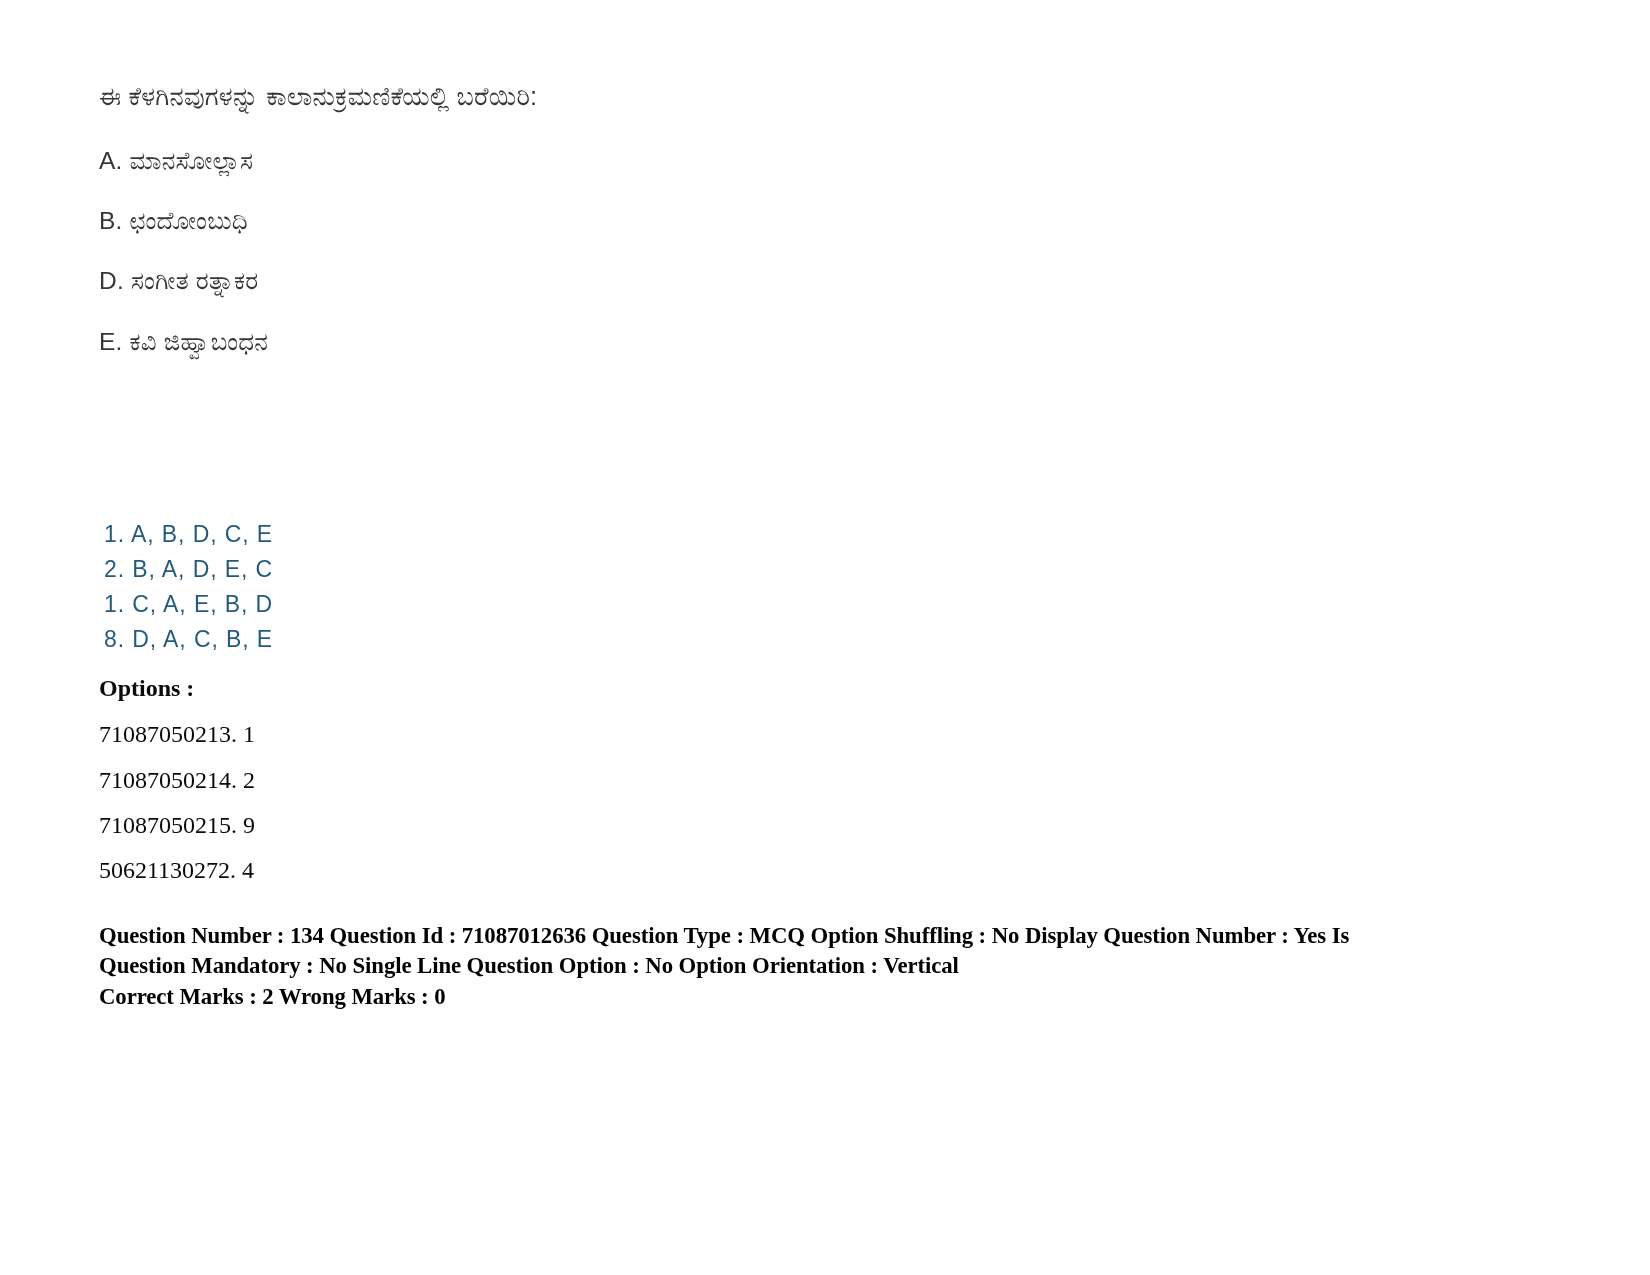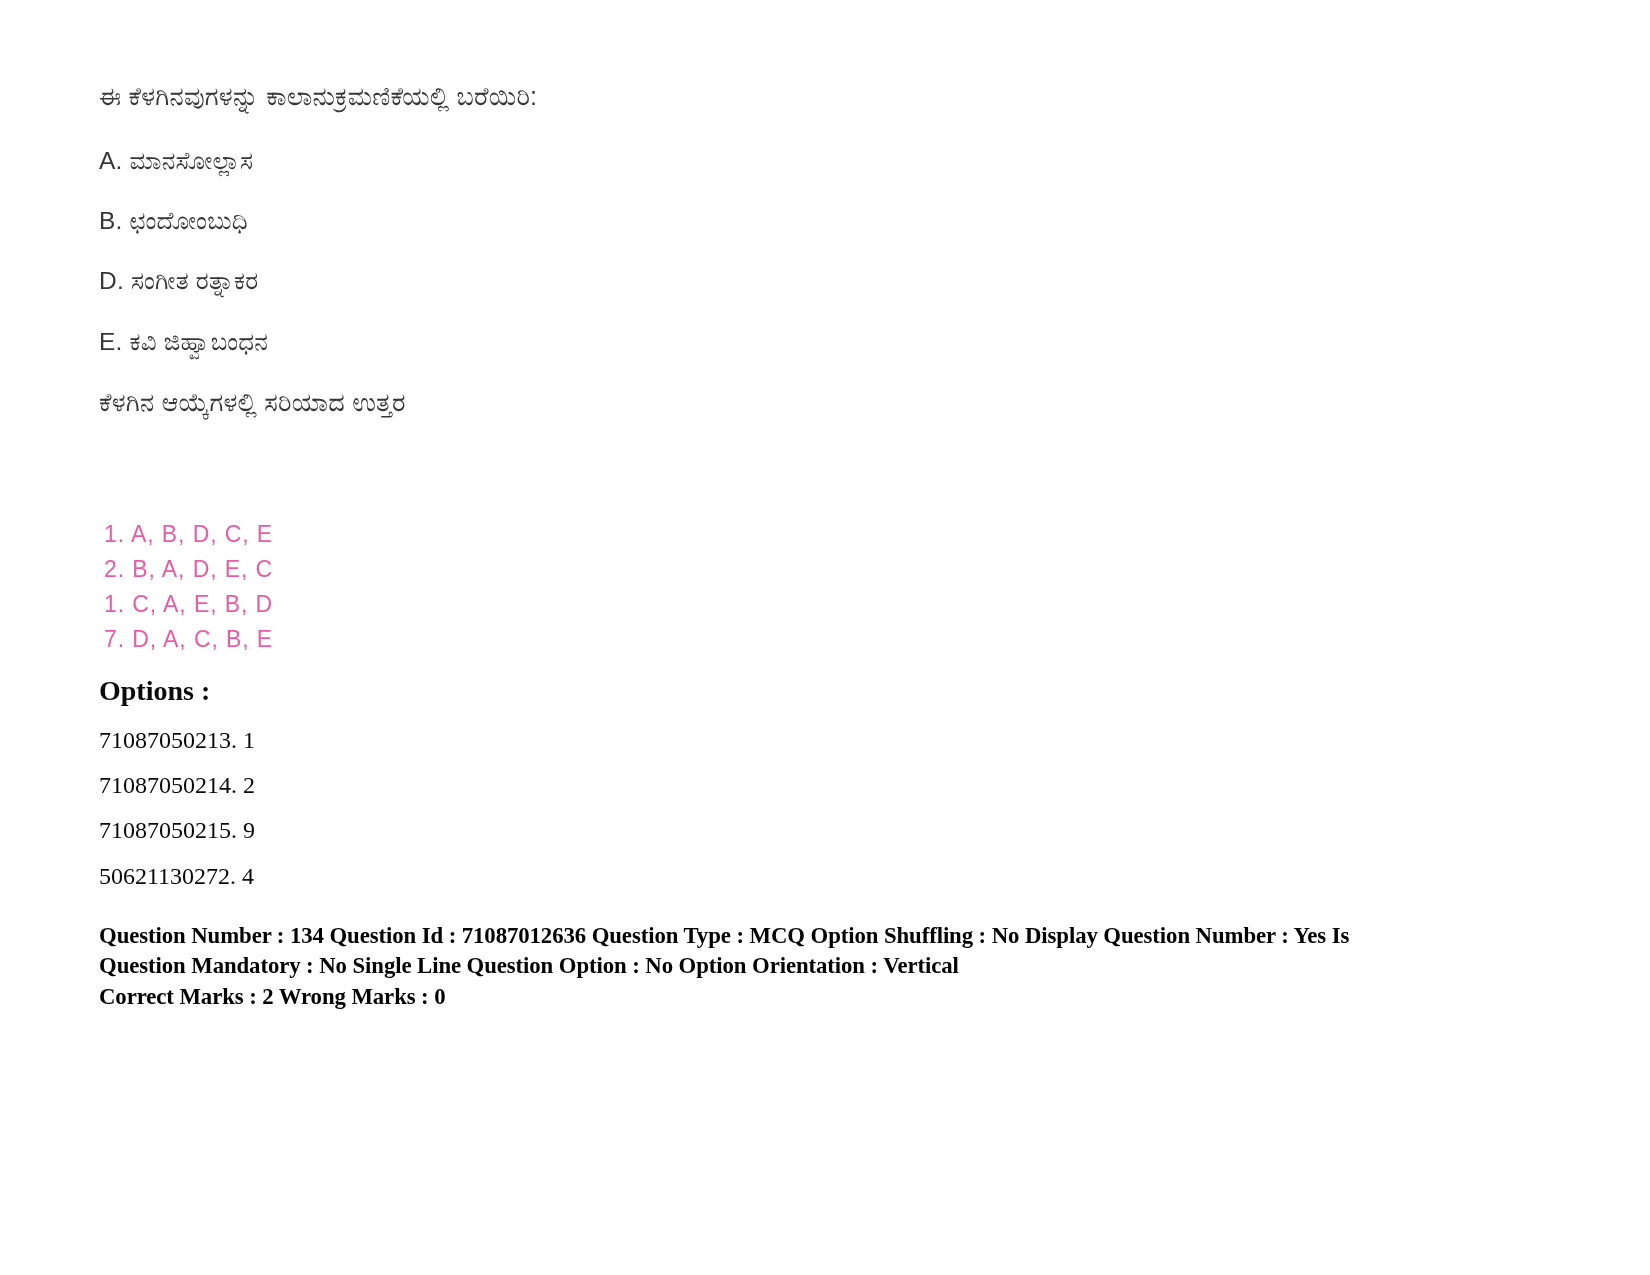--- a/index.html
+++ b/index.html
@@ -65,36 +65,36 @@
     left: 104px;
     top: 505px;
     margin: 0;
     padding: 0;
     list-style: none;
   }
   .choice {
     font-family: "Liberation Sans", "DejaVu Sans", sans-serif;
     font-size: 23px;
     line-height: 1.52;
-    color: #ec4899;
+    color: #0c4a6e;
     letter-spacing: 0.9px;
     white-space: nowrap;
     opacity: 0.9;
   }
 
   
   .options-block {
     position: absolute;
     left: 99px;
     top: 660px;
   }
   .options-heading {
     font-family: "Liberation Serif", "DejaVu Serif", serif;
     font-weight: bold;
-    font-size: 28px;
+    font-size: 24px;
     line-height: 1.38;
     color: #0a0a0a;
     margin: 0 0 3px 0;
     white-space: nowrap;
   }
   .option-row {
     font-family: "Liberation Serif", "DejaVu Serif", serif;
     font-size: 24px;
     line-height: 1.35;
     color: #0a0a0a;
@@ -135,28 +135,27 @@
 
     <p class="kn-line item">A. ಮಾನಸೋಲ್ಲಾಸ</p>
 
     <p class="kn-line item">B. ಛಂದೋಂಬುಧಿ</p>
 
 
     <p class="kn-line item">D. ಸಂಗೀತ ರತ್ನಾಕರ</p>
 
     <p class="kn-line item">E. ಕವಿ ಜಿಹ್ವಾಬಂಧನ</p>
 
-    <p class="kn-line prompt">ಕೆಳಗಿನ ಆಯ್ಕೆಗಳಲ್ಲಿ ಸರಿಯಾದ ಉತ್ತರ</p>
   </div>
 
   <ul class="choices">
     <li class="choice">1. A, B, D, C, E</li>
     <li class="choice">2. B, A, D, E, C</li>
     <li class="choice">1. C, A, E, B, D</li>
-    <li class="choice">7. D, A, C, B, E</li>
+    <li class="choice">8. D, A, C, B, E</li>
   </ul>
 
   <div class="options-block">
     <div class="options-heading">Options :</div>
 
     <div class="option-row">71087050213. 1</div>
 
     <div class="option-row">71087050214. 2</div>
 
     <div class="option-row">71087050215. 9</div>

